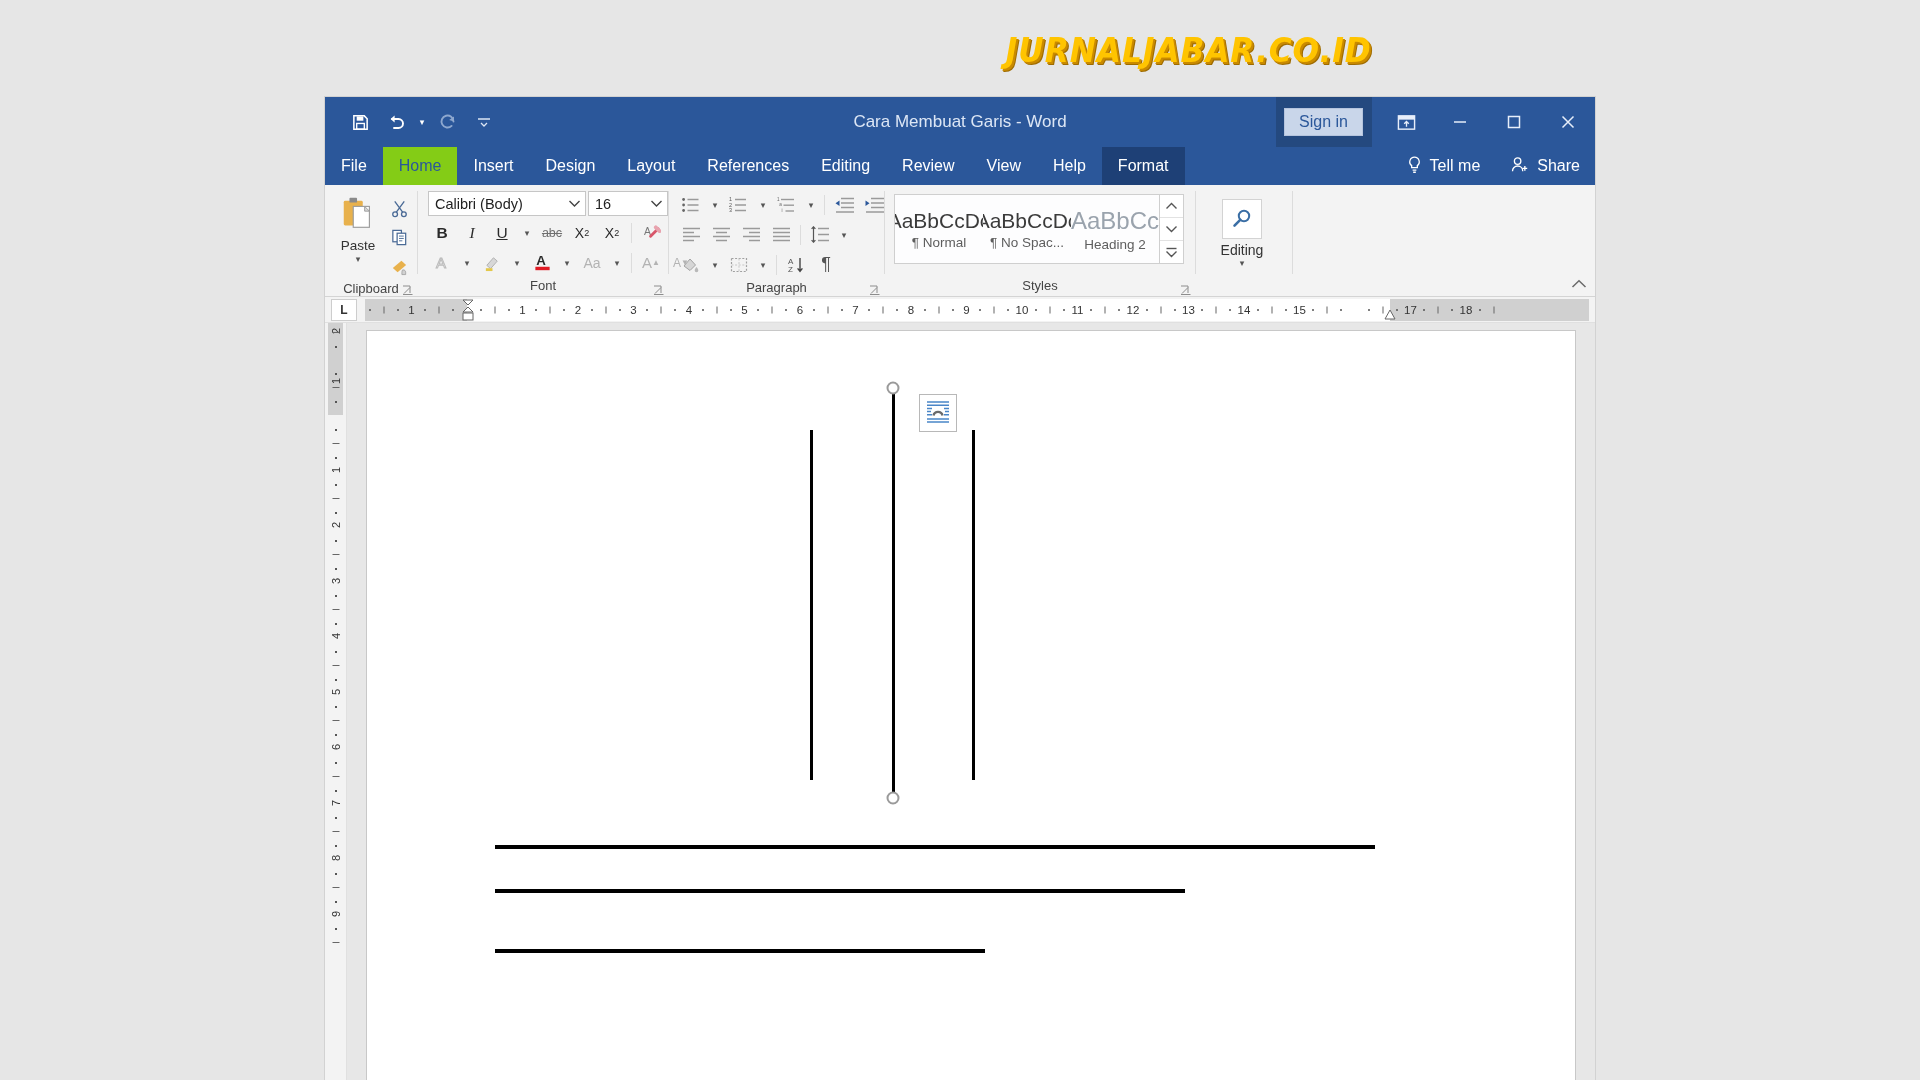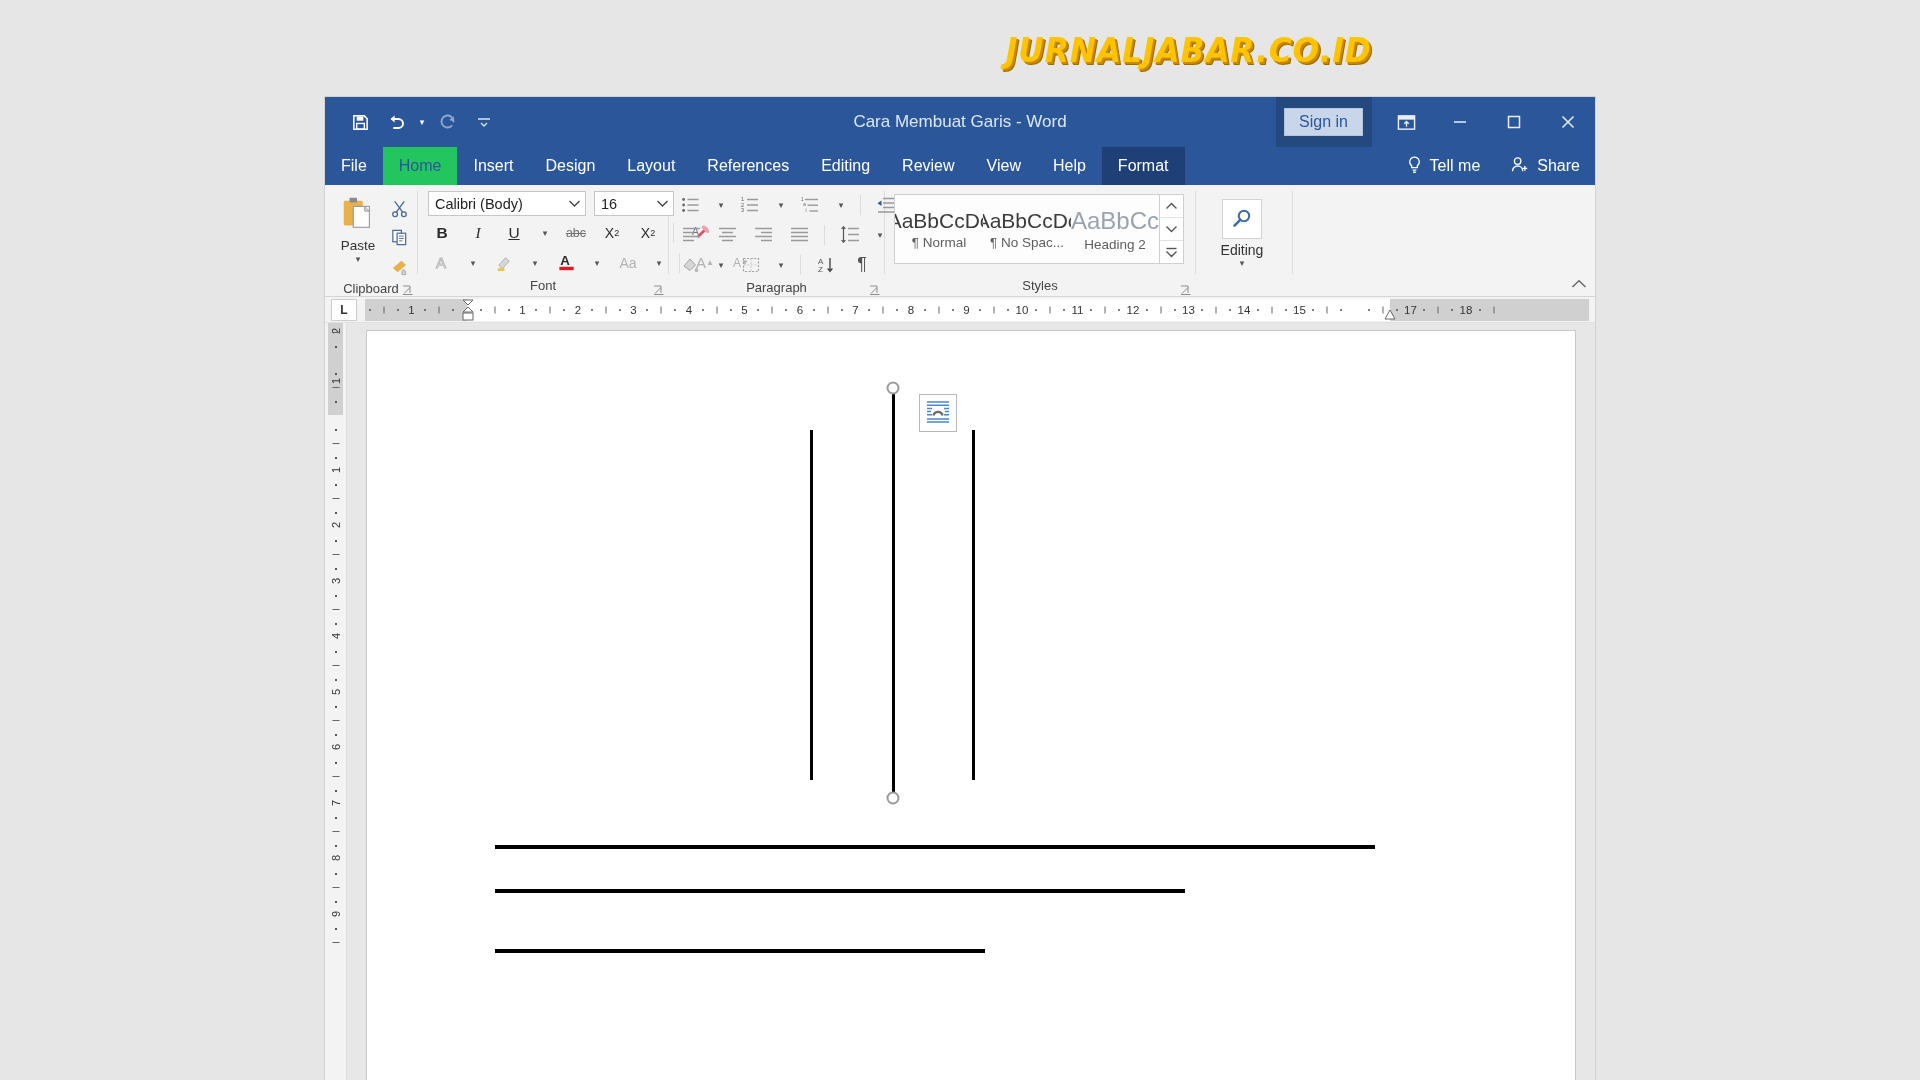--- a/index.html
+++ b/index.html
@@ -66,21 +66,21 @@
 
   
   #tabstrip {
     height: 38px; background: #2b579a; display: flex; align-items: stretch;
     position: relative;
   }
   .tab {
     display: flex; align-items: center; padding: 0 16px;
     color: #ffffff; font-size: 16px; white-space: nowrap;
   }
-  .tab.active { background: #22c55e; color: #2b579a; }
+  .tab.active { background: #84cc16; color: #2b579a; }
   .tab.ctx { background: #1e4076; color: #ffffff; }
   #tabstrip-right { margin-left: auto; display: flex; align-items: stretch; }
   .tab-right {
     display: flex; align-items: center; gap: 7px; padding: 0 15px;
     color: #ffffff; font-size: 16px; white-space: nowrap;
   }
 
   
   #ribbon {
     height: 112px; background: #f3f3f3; border-bottom: 1px solid #d4d4d4;
@@ -104,21 +104,21 @@
     width: 56px; display: flex; flex-direction: column; align-items: center;
     padding-top: 4px;
   }
   #paste-label { font-size: 13.5px; color: #333; margin-top: 1px; }
   #paste-caret { font-size: 9px; color: #555; margin-top: 1px; }
   #clip-side { display: flex; flex-direction: column; gap: 3px; padding-top: 4px; }
   .clip-mini { width: 26px; height: 26px; display: flex; align-items: center; justify-content: center; }
 
   
   #font-group { width: 250px; }
-  .ctl-row { display: flex; align-items: center; gap: 8px; }
+  .ctl-row { display: flex; align-items: center; gap: 2px; }
   .combo {
     height: 25px; border: 1px solid #c6c6c6; background: #fff;
     display: flex; align-items: center; font-size: 14.5px; color: #222;
   }
   .combo .val { padding: 0 4px 0 6px; flex: 1; white-space: nowrap; overflow: hidden; }
   .combo .arrow { width: 22px; display: flex; align-items: center; justify-content: center; color:#555; }
   #font-name-combo { width: 158px; }
   #font-size-combo { width: 80px; }
   .fbtn {
     width: 28px; height: 27px; display: flex; align-items: center;

